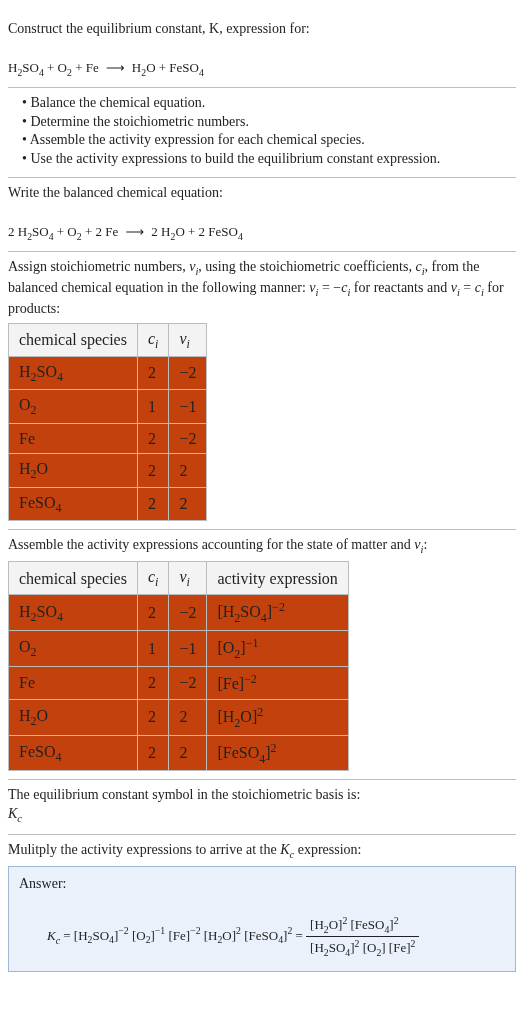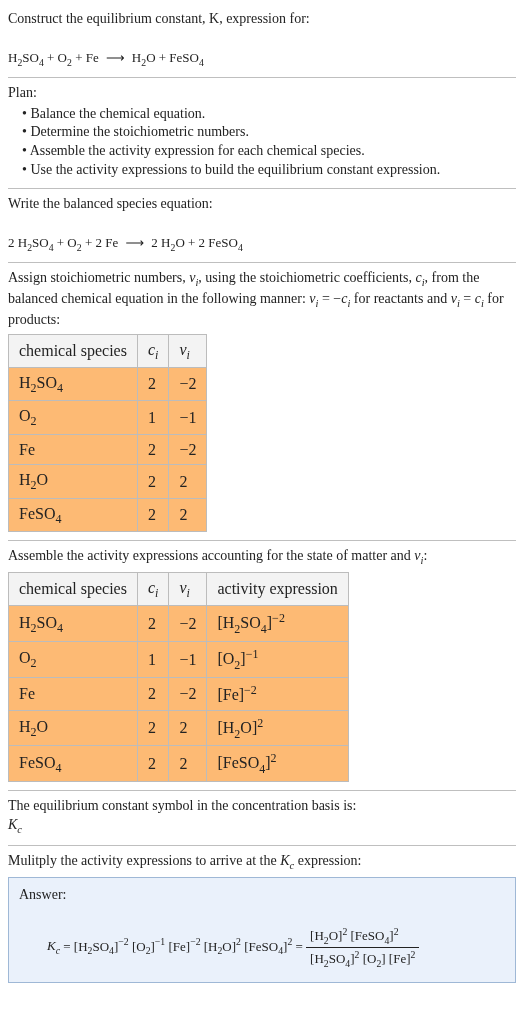--- a/index.html
+++ b/index.html
@@ -6,21 +6,21 @@
     margin: 0;
     padding: 0;
     background: #fff;
     font-family: Georgia, 'Times New Roman', serif;
     color: #222;
     font-size: 14px;
     line-height: 1.35;
     width: 524px;
   }
   .page {
-    padding: 8px 8px 14px 8px;
+    padding: 18px 8px 14px 8px;
   }
   hr.sep {
     border: none;
     border-top: 1px solid #bfbfbf;
     margin: 8px 0 6px 0;
   }
   
   .sub { font-size: 0.75em; vertical-align: sub; }
   .sup { font-size: 0.75em; vertical-align: super; }
   .ital { font-style: italic; }
@@ -40,21 +40,21 @@
 
   table.data {
     border-collapse: collapse;
     margin-top: 4px;
     font-size: 16px;
   }
   table.data th, table.data td {
     border: 1px solid #bcbcbc;
     padding: 4px 10px;
     text-align: left;
-    background: #fdba74;
+    background: #c2410c;
   }
   table.data th {
     background: #f3f3f3;
     font-weight: normal;
   }
 
   
   .frac {
     display: inline-block;
     vertical-align: middle;
@@ -96,31 +96,30 @@
     <span class="species">H<span class="sub">2</span>SO<span class="sub">4</span></span> +
     <span class="species">O<span class="sub">2</span></span> +
     <span class="species">Fe</span>
     <span class="arrow">⟶</span>
     <span class="species">H<span class="sub">2</span>O</span> +
     <span class="species">FeSO<span class="sub">4</span></span>
   </div>
 
   <hr class="sep">
 
-  <div class="section-head">Plan:</div>
   <ul class="plan">
     <li>Balance the chemical equation.</li>
     <li>Determine the stoichiometric numbers.</li>
     <li>Assemble the activity expression for each chemical species.</li>
     <li>Use the activity expressions to build the equilibrium constant expression.</li>
   </ul>
 
   <hr class="sep">
 
-  <div class="section-head">Write the balanced species equation:</div>
+  <div class="section-head">Write the balanced chemical equation:</div>
   <div class="eq-line">
     2 <span class="species">H<span class="sub">2</span>SO<span class="sub">4</span></span> +
     <span class="species">O<span class="sub">2</span></span> +
     2 <span class="species">Fe</span>
     <span class="arrow">⟶</span>
     2 <span class="species">H<span class="sub">2</span>O</span> +
     2 <span class="species">FeSO<span class="sub">4</span></span>
   </div>
 
   <hr class="sep">
@@ -204,21 +203,21 @@
       <td>FeSO<span class="sub">4</span></td>
       <td>2</td>
       <td>2</td>
       <td>[FeSO<span class="sub">4</span>]<span class="sup">2</span></td>
     </tr>
   </tbody>
     </table>
 
   <hr class="sep">
 
-  <div>The equilibrium constant symbol in the concentration basis is:</div>
+  <div>The equilibrium constant symbol in the stoichiometric basis is:</div>
   <div><span class="ital">K<span class="sub">c</span></span></div>
 
   <hr class="sep">
 
   <div>
     Mulitply the activity expressions to arrive at the <span class="ital">K<span class="sub">c</span></span> expression:
   </div>
 
   <div class="answer-box">
     <div class="label">Answer:</div>

